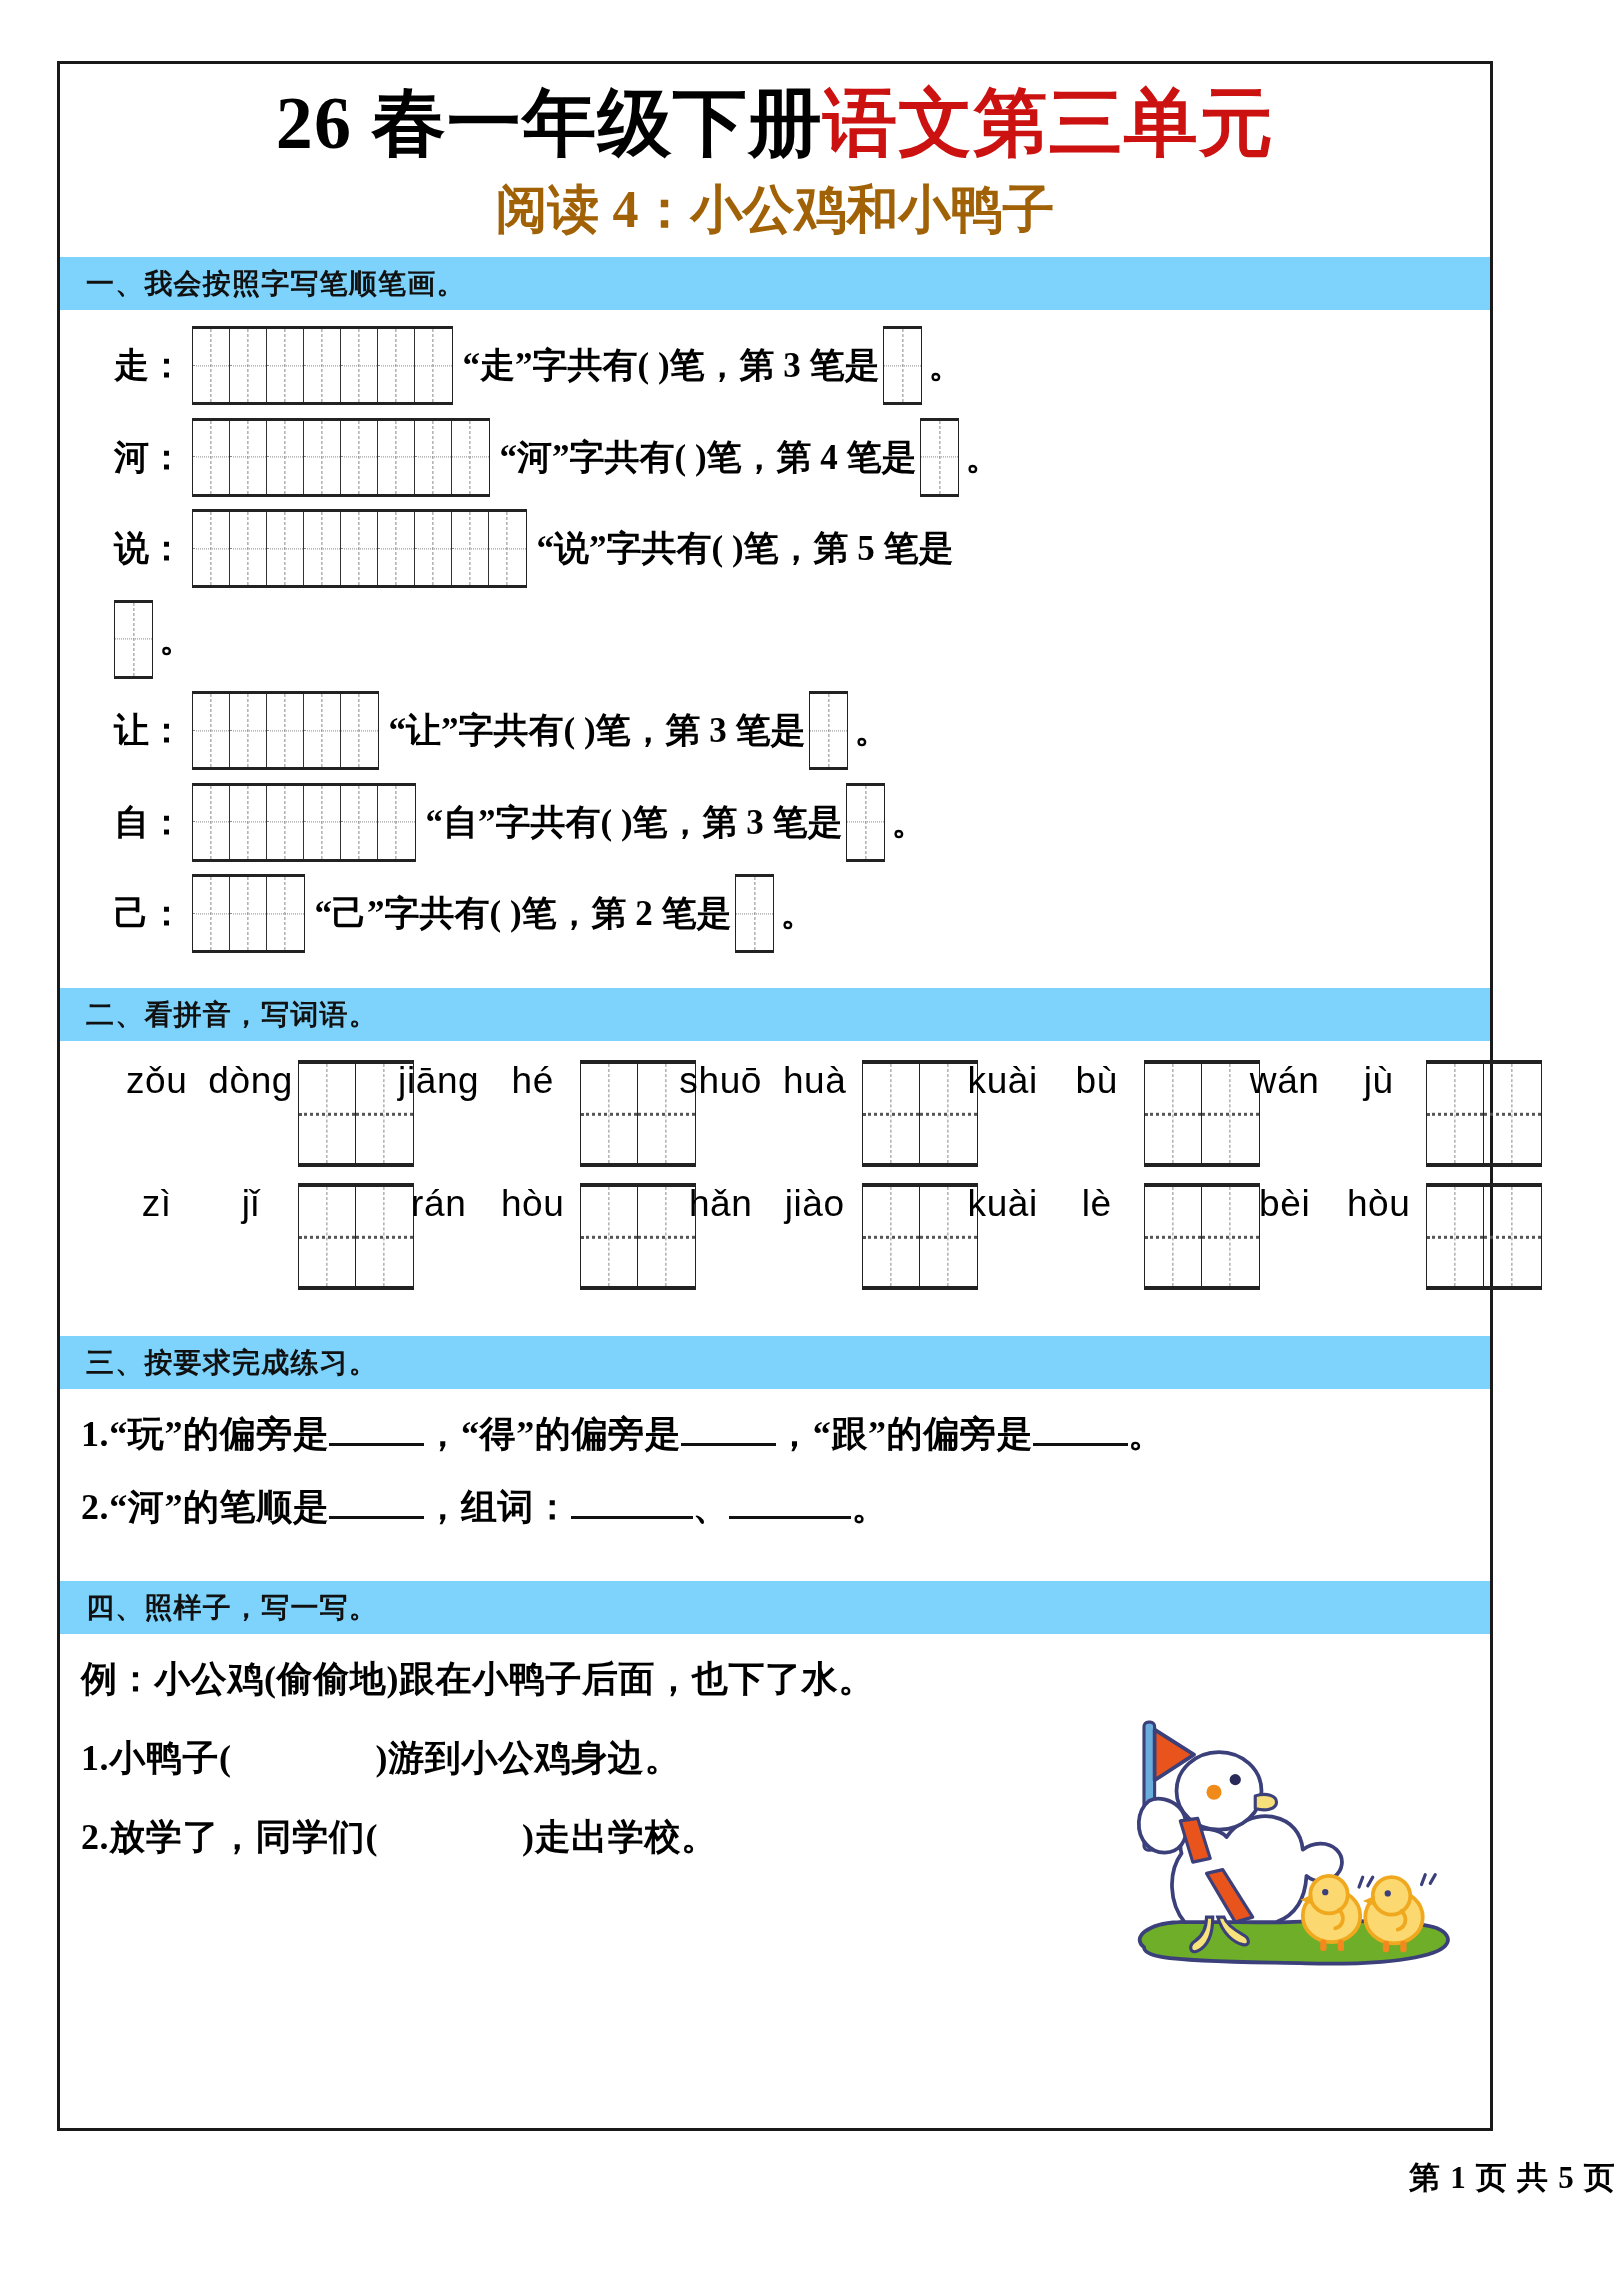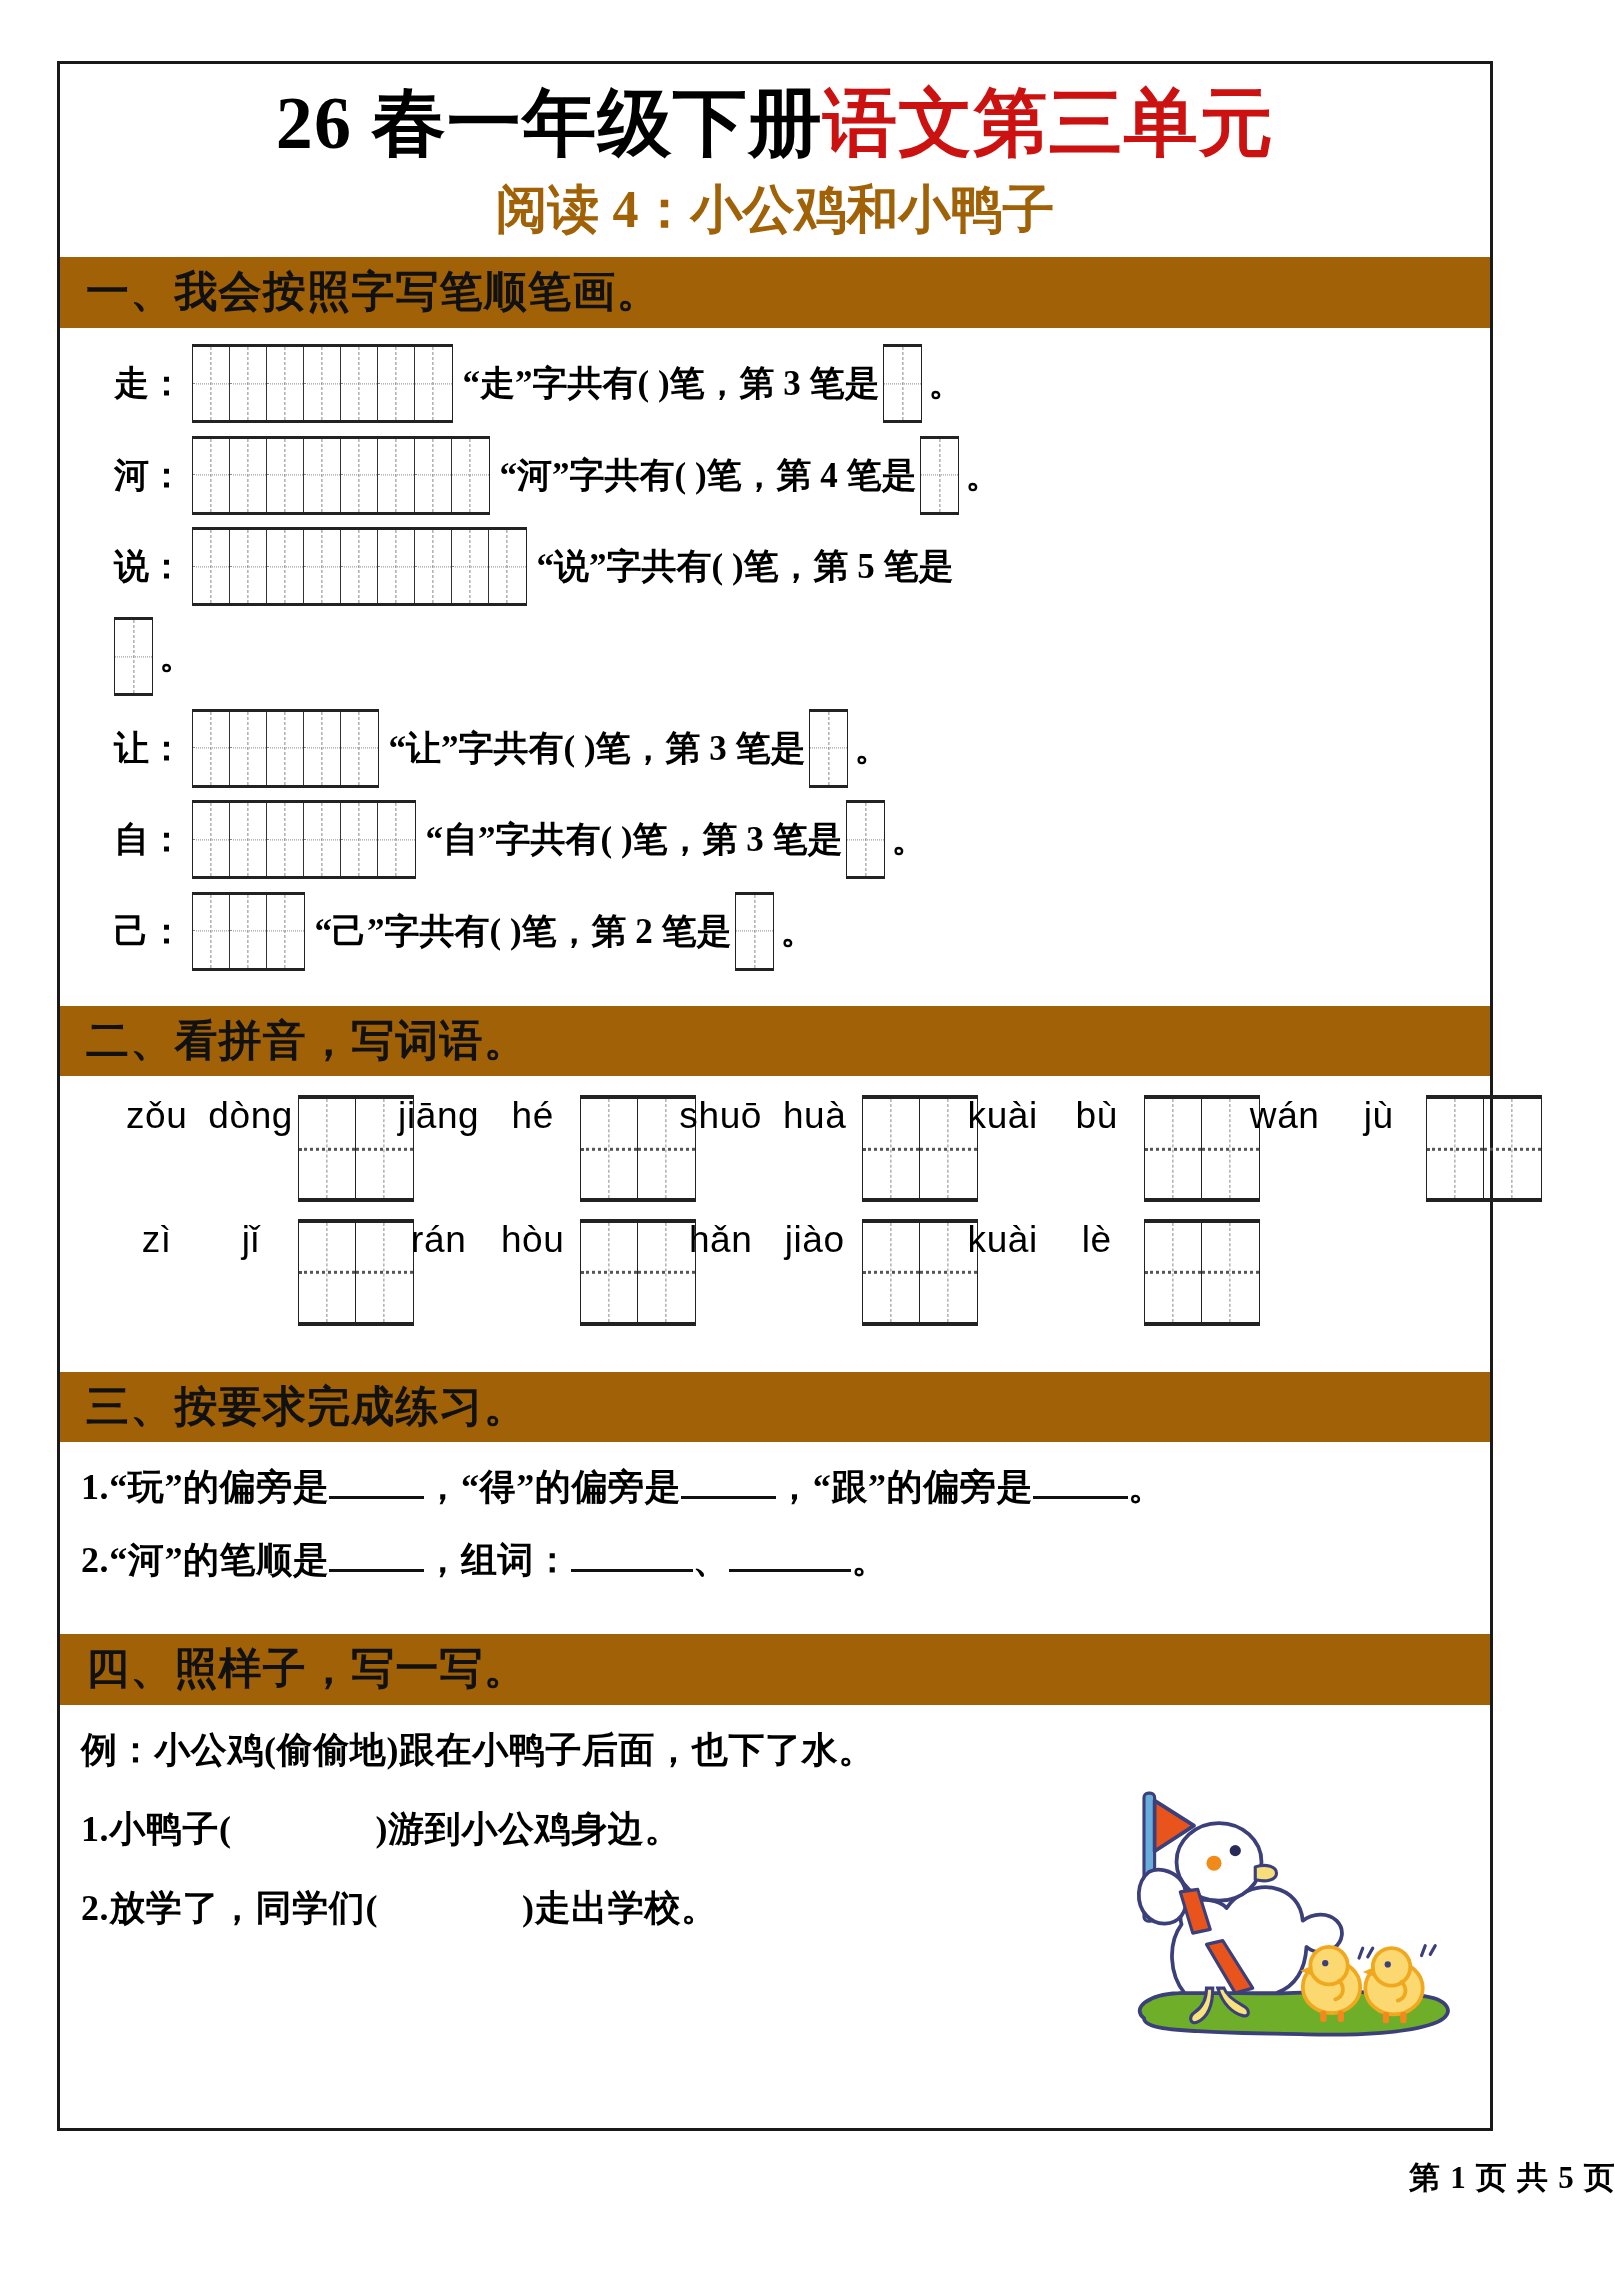--- a/index.html
+++ b/index.html
@@ -51,25 +51,25 @@
     font-size: 52px;
     font-weight: bold;
     color: #a16207;
     margin-top: 11.2px;
     line-height: 1.2;
     white-space: nowrap;
   }
 
   
   .band {
-    background: #a16207;
+    background: #7dd3fc;
     width: 100%;
     box-sizing: border-box;
     padding: 10px 0 10px 26px;
-    font-size: 43px;
+    font-size: 28px;
     font-weight: bold;
     color: #111;
     letter-spacing: 1.2px;
     line-height: 1.18;
     margin-top: 16.2px;
   }
 
   
   .s1-wrap { padding: 16.2px 0 6.2px 0; }
   .s1-row {
@@ -409,20 +409,27 @@
           </div>
           <div class="s2-item">
             <div class="s2-pinyin"><span class="syl">hǎn</span><span class="syl">jiào</span></div>
             <div class="p2grid">
               <div class="p2cell"></div>
               <div class="p2cell"></div>
             </div>
           </div>
           <div class="s2-item">
             <div class="s2-pinyin"><span class="syl">kuài</span><span class="syl">lè</span></div>
+            <div class="p2grid">
+              <div class="p2cell"></div>
+              <div class="p2cell"></div>
+            </div>
+          </div>
+          <div class="s2-item">
+            <div class="s2-pinyin"><span class="syl">bèi</span><span class="syl">hòu</span></div>
             <div class="p2grid">
               <div class="p2cell"></div>
               <div class="p2cell"></div>
             </div>
           </div>
         </div>
       </div>
 
     <div class="band">三、按要求完成练习。</div>
     <div class="s3-wrap">

